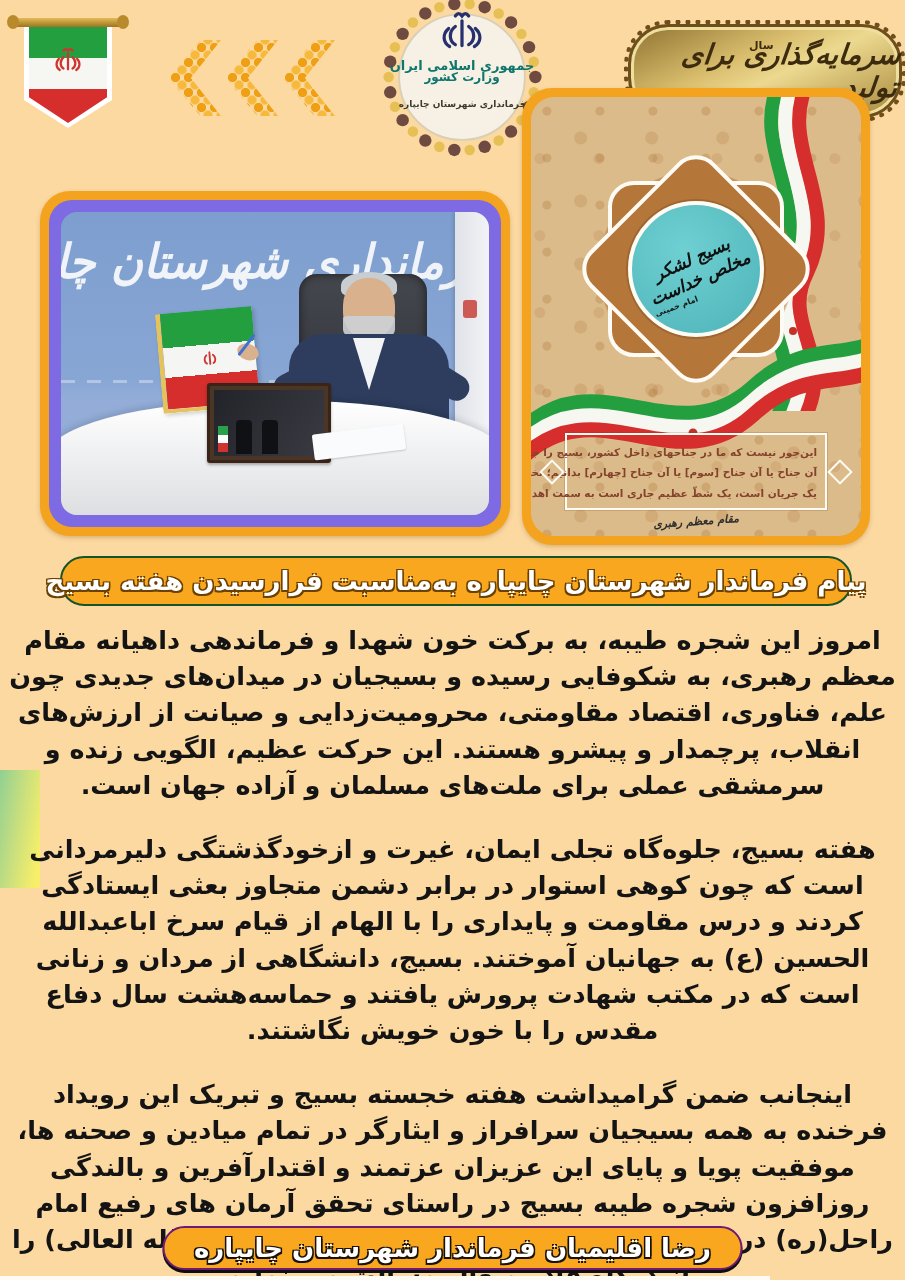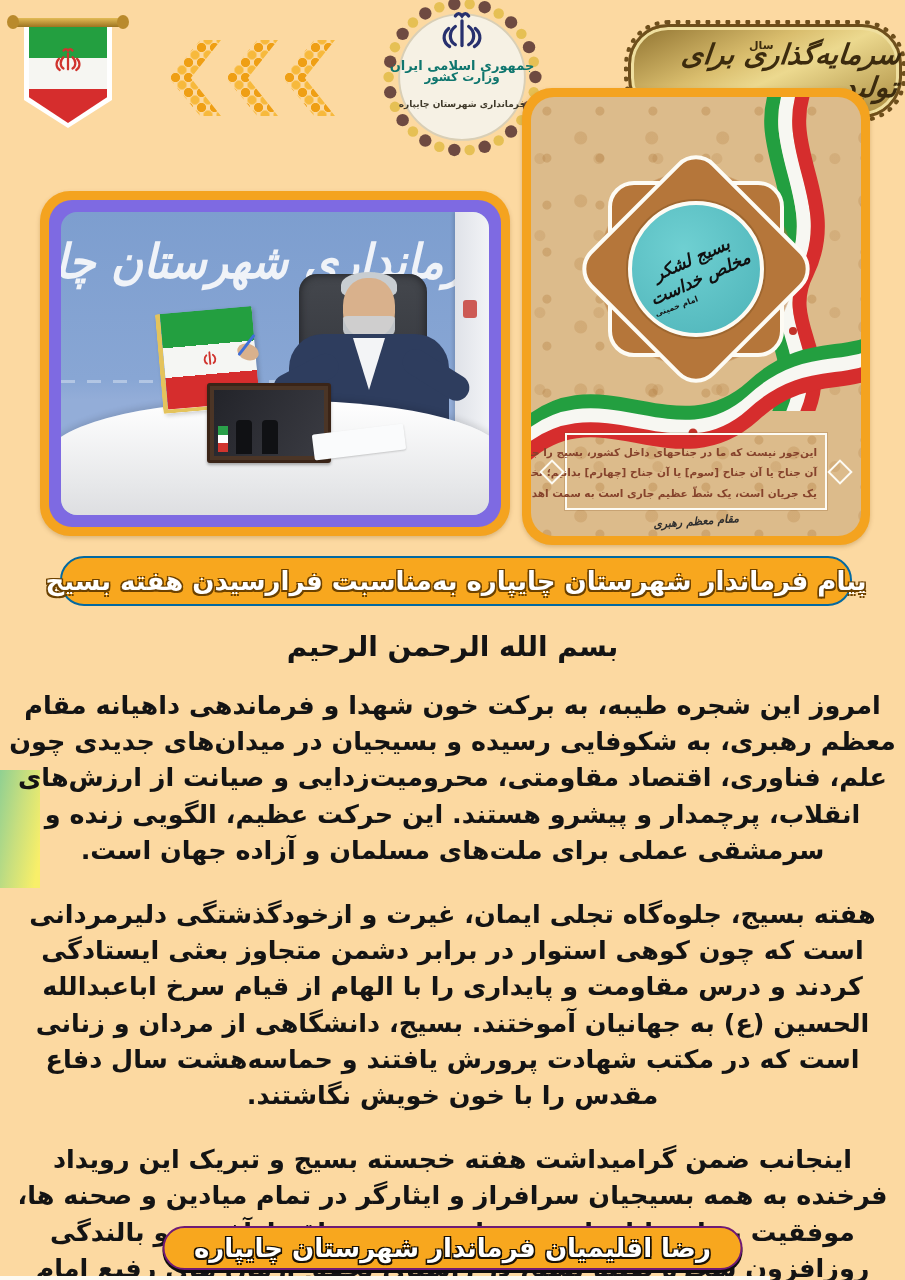--- a/index.html
+++ b/index.html
@@ -109,21 +109,21 @@
   .flag-stand{position:absolute;left:96px;top:96px;width:120px;height:160px;}
   .flag-pole{position:absolute;left:92px;top:0;width:3px;height:128px;background:#c3c9d0;}
   .flag-cloth{position:absolute;left:2px;top:2px;width:92px;height:96px;transform:rotate(-5deg);
     background:linear-gradient(#239f40 0 36%,#f5f6f3 36% 67%,#d62d2d 67%);
     border-left:5px solid #e4c35c;border-bottom:4px solid #e4c35c;border-radius:2px;box-shadow:2px 2px 4px rgba(0,0,0,.18);}
   .flag-cloth .fe{position:absolute;left:50%;top:50%;transform:translate(-50%,-50%);width:22px;height:22px;}
   .flag-base{position:absolute;left:74px;top:126px;width:42px;height:14px;background:linear-gradient(#e0bd62,#9a7428);border-radius:4px;}
 
   
   .title-banner{position:absolute;left:60px;top:556px;width:788px;height:46px;background:#f8a71e;
-    border:2px solid #0369a1;border-radius:24px;display:flex;align-items:center;justify-content:center;}
+    border:2px solid #14532d;border-radius:24px;display:flex;align-items:center;justify-content:center;}
   .title-banner span{color:#ffffff;font-weight:bold;font-size:26px;white-space:nowrap;
     text-shadow:1.5px 1.5px 0 #6b4100,-1.5px 1.5px 0 #6b4100,1.5px -1.5px 0 #6b4100,-1.5px -1.5px 0 #6b4100;}
   .body-text{position:absolute;left:0;top:622px;width:905px;padding:0 8px;box-sizing:border-box;color:#141414;}
   .bismillah{text-align:center;font-size:28px;font-weight:bold;margin:8px 0 24px;}
   .body-text p{margin:0 0 28px;text-align:center;font-weight:bold;font-size:25.5px;line-height:1.42;}
   .accent-bar{position:absolute;left:0;top:770px;width:40px;height:118px;background:linear-gradient(100deg,#90d092 0%,#c8df7e 45%,#f8ef69 90%);}
   .footer-banner{position:absolute;left:50%;top:1226px;transform:translateX(-50%);
     background:#f8a71e;border:2px solid #701a75;border-radius:26px;box-shadow:0 3px 0 #0e0e0e;
     padding:5px 30px;white-space:nowrap;}
   .footer-banner span{color:#fff;font-weight:bold;font-size:26px;
@@ -295,21 +295,20 @@
       </div>
     </div>
   </div>
 
   <div class="title-banner">
     <span>پیام فرماندار شهرستان چایپاره به‌مناسبت فرارسیدن هفته بسیج</span>
   </div>
 
   <div class="accent-bar"></div>
   <div class="body-text">
-    <div class="bismillah">بسم الله الرحمن الرحیم</div>
     <p>امروز این شجره طیبه، به برکت خون شهدا و فرماندهی داهیانه مقام معظم رهبری، به شکوفایی رسیده و بسیجیان در میدان‌های جدیدی چون علم، فناوری، اقتصاد مقاومتی، محرومیت‌زدایی و صیانت از ارزش‌های انقلاب، پرچمدار و پیشرو هستند. این حرکت عظیم، الگویی زنده و سرمشقی عملی برای ملت‌های مسلمان و آزاده جهان است.</p>
     <p>هفته بسیج، جلوه‌گاه تجلی ایمان، غیرت و ازخودگذشتگی دلیرمردانی است که چون کوهی استوار در برابر دشمن متجاوز بعثی ایستادگی کردند و درس مقاومت و پایداری را با الهام از قیام سرخ اباعبدالله الحسین (ع) به جهانیان آموختند. بسیج، دانشگاهی از مردان و زنانی است که در مکتب شهادت پرورش یافتند و حماسه‌هشت سال دفاع مقدس را با خون خویش نگاشتند.</p>
     <p>اینجانب ضمن گرامیداشت هفته خجسته بسیج و تبریک این رویداد فرخنده به همه بسیجیان سرافراز و ایثارگر در تمام میادین و صحنه ها، موفقیت پویا و پایای این عزیزان عزتمند و اقتدارآفرین و بالندگی روزافزون شجره طیبه بسیج در راستای تحقق آرمان های رفیع امام راحل(ره) در پرتو منویات داهیانه مقام معظم رهبری (مدظله العالی) را از درگاه قادر متعال مسألت می نمایم.</p>
   </div>
 
   <div class="footer-banner">
     <span>رضا اقلیمیان فرماندار شهرستان چایپاره</span>
   </div>
 
   <div class="bottom-strip"></div>

